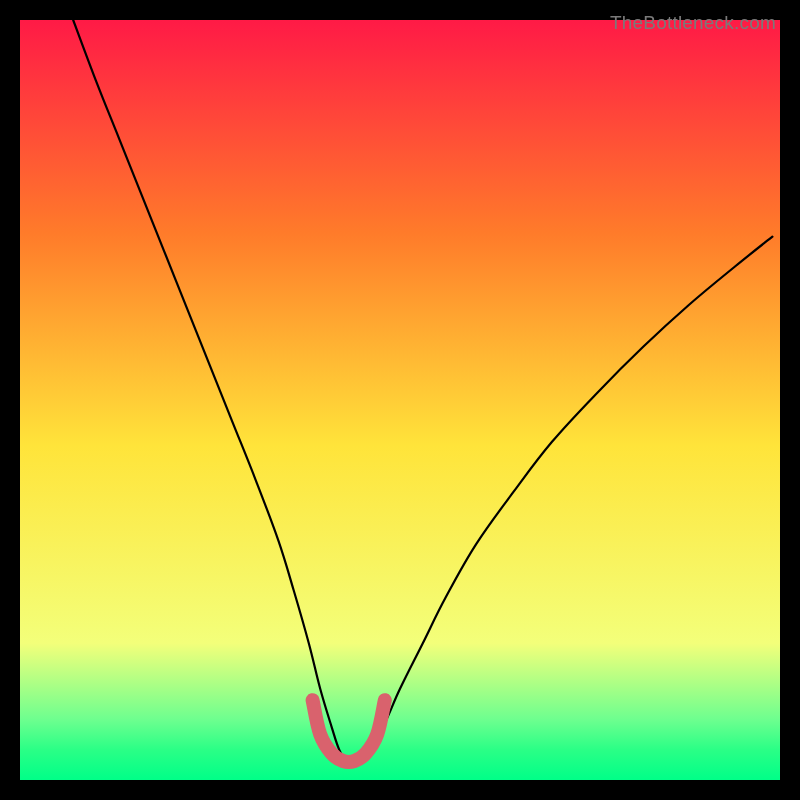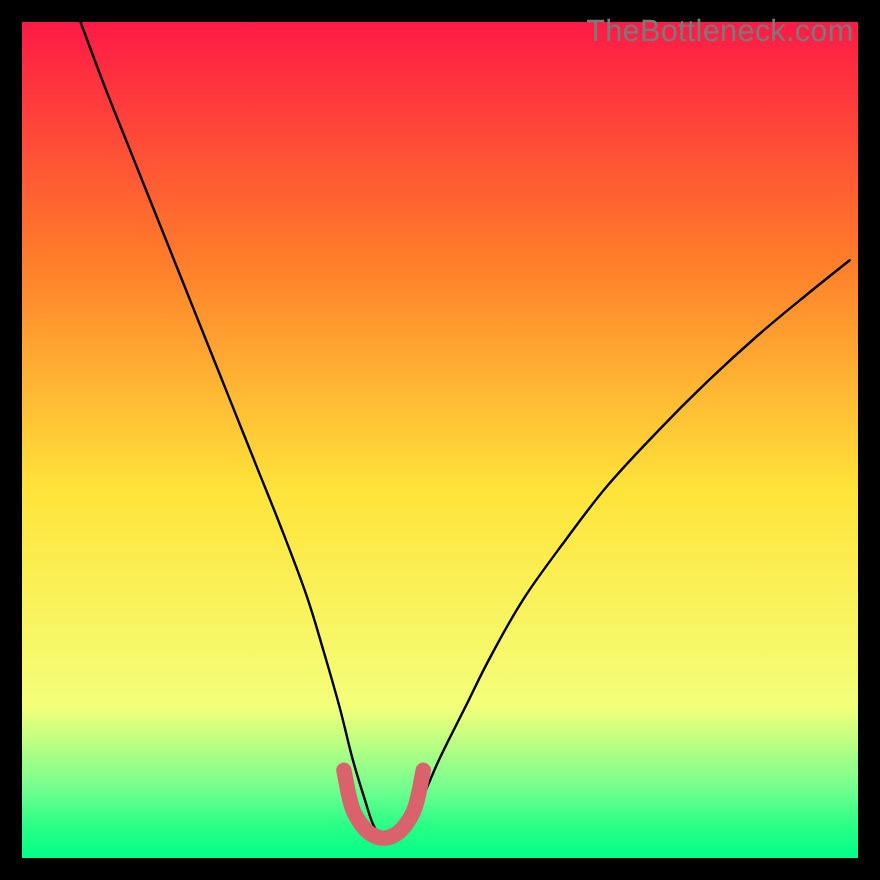--- a/index.html
+++ b/index.html
@@ -25,21 +25,21 @@
     top: 10px;
     width: 760px;
     height: 760px;
     overflow: hidden;
   }
   .watermark {
     position: absolute;
     top: 2px;
     right: 14px;
     color: #7a7a7a;
-    font-size: 28px;
+    font-size: 19px;
     font-weight: 400;
     letter-spacing: 0.2px;
     z-index: 10;
     text-align: center;
   }
   svg { display: block; }
 </style>
 </head>
 <body>
 

